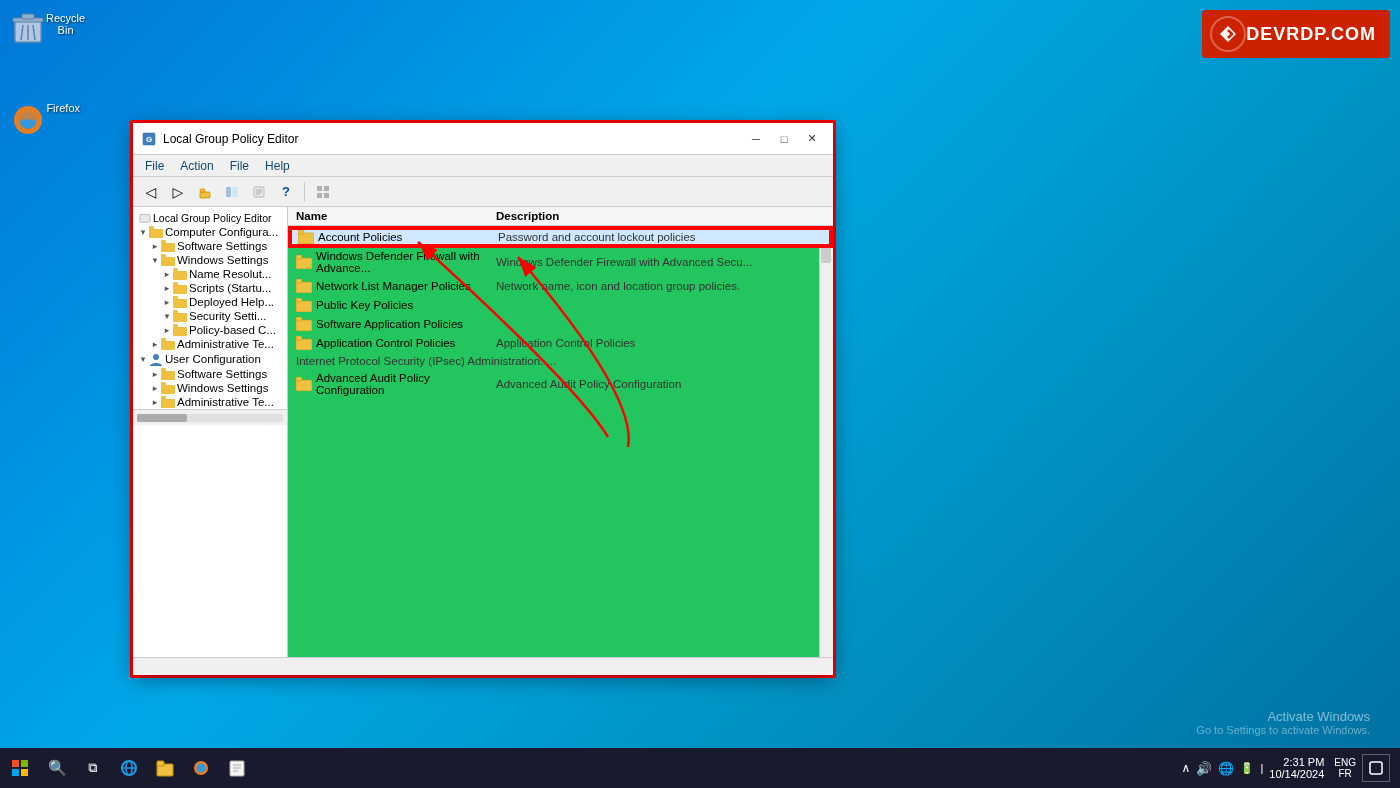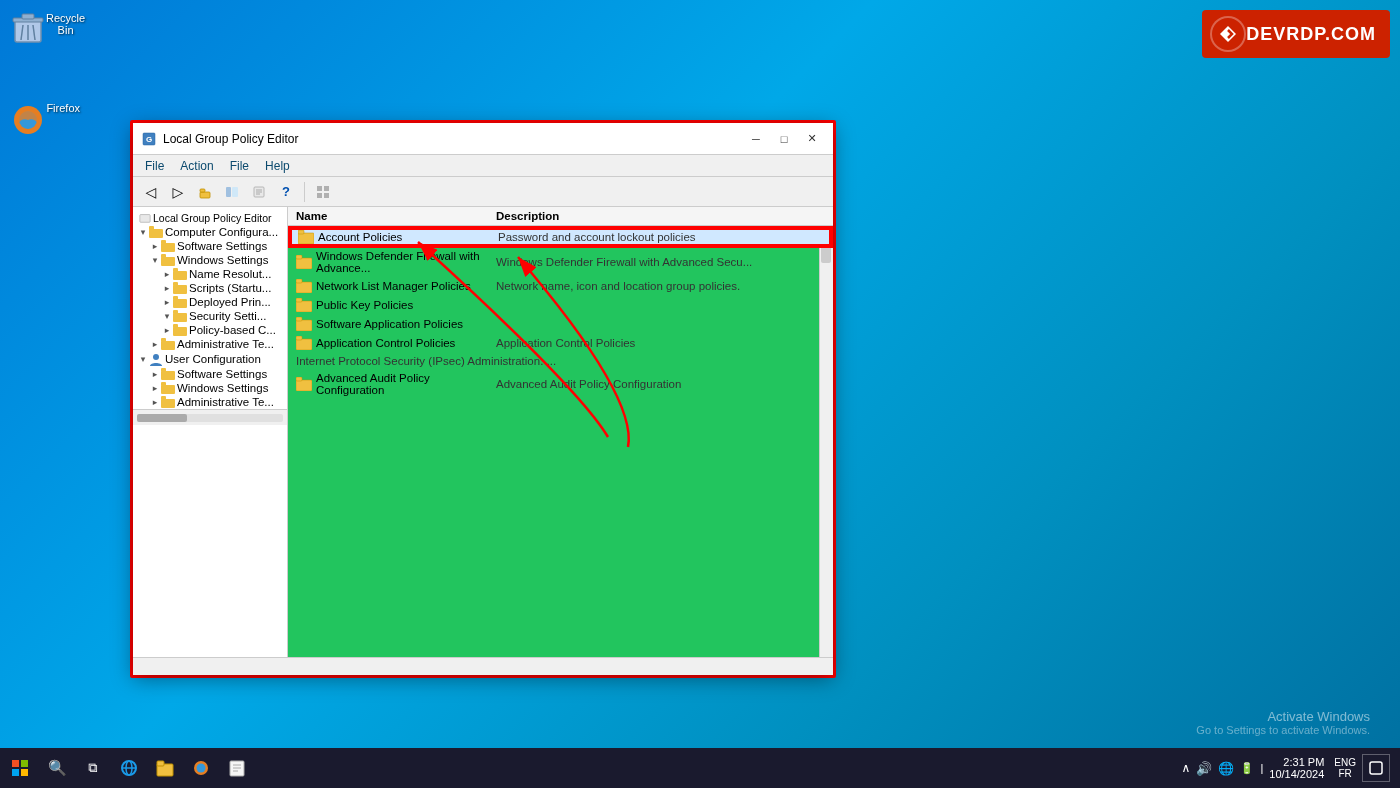--- a/index.html
+++ b/index.html
@@ -516,21 +516,21 @@
             </svg>
           <span class="tree-label">Scripts (Startu...</span>
         </div>
         <div class="tree-item">
           <span style="width:28px"></span>
           <span class="tree-arrow">▸</span>
           <svg width="14" height="12" viewBox="0 0 14 12" style="margin-right:2px;flex-shrink:0">
               <rect x="0" y="3" width="14" height="9" rx="1" fill="#f0c040"></rect>
               <rect x="0" y="0" width="5" height="4" rx="1" fill="#f0c040"></rect>
             </svg>
-          <span class="tree-label">Deployed Prin...</span>
+          <span class="tree-label">Deployed Help...</span>
         </div>
         <div class="tree-item">
           <span style="width:28px"></span>
           <span class="tree-arrow">▾</span>
           <svg width="14" height="12" viewBox="0 0 14 12" style="margin-right:2px;flex-shrink:0">
               <rect x="0" y="3" width="14" height="9" rx="1" fill="#f0c040"></rect>
               <rect x="0" y="0" width="5" height="4" rx="1" fill="#f0c040"></rect>
             </svg>
           <span class="tree-label">Security Setti...</span>
         </div>

